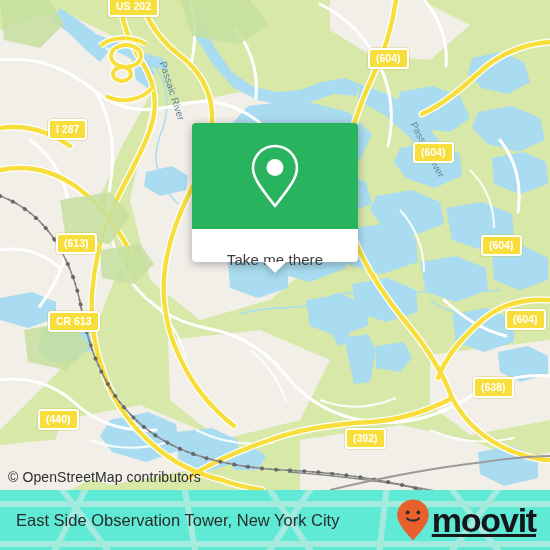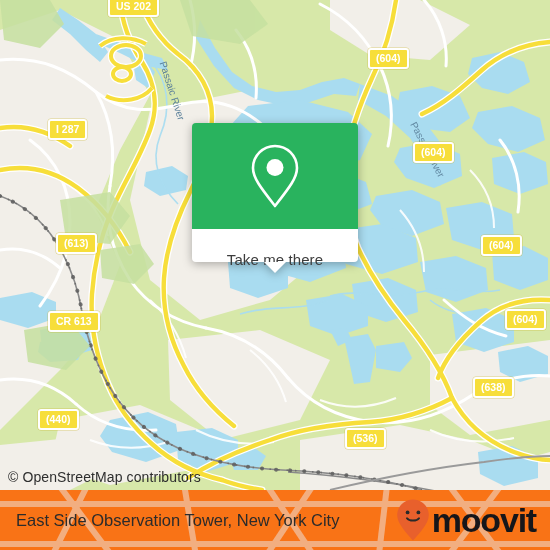--- a/index.html
+++ b/index.html
@@ -81,39 +81,39 @@
     position:absolute;left:50%;bottom:-11px;
     width:0;height:0;margin-left:-11px;
     border-left:11px solid transparent;
     border-right:11px solid transparent;
     border-top:11px solid #ffffff;
   }
 
   
   .footer{
     position:absolute;left:0;top:490px;width:550px;height:60px;
-    background:#f97316;
+    background:#5eead4;
     overflow:hidden;
   }
   .footer-watermark{
     position:absolute;left:0;top:-20px;width:550px;height:100px;
     opacity:.5;
   }
   .footer-title{
     position:absolute;left:16px;top:50%;transform:translateY(-50%);
     font-size:16.5px;color:#2b2b2b;letter-spacing:0;
     white-space:nowrap;
   }
   .brand{
     position:absolute;right:14px;top:50%;transform:translateY(-50%);
     display:flex;align-items:center;gap:2px;
   }
   .brand-word{
     font-size:34px;font-weight:bold;color:#16161a;
-    letter-spacing:-1.2px;line-height:1;
+    letter-spacing:-1.2px;line-height:1;text-decoration:underline;
   }
 </style>
 </head>
 <body>
 
 <div id="app">
 
   <div class="map">
 
     <svg class="map-bg" viewBox="0 0 550 490" preserveAspectRatio="none">
@@ -317,21 +317,21 @@
         <div class="shield" style="left: 108px; top: -4px;"><span>US 202</span></div>
         <div class="shield" style="left: 368px; top: 48px;"><span>(604)</span></div>
         <div class="shield" style="left: 48px; top: 119px;"><span>I 287</span></div>
         <div class="shield" style="left: 413px; top: 142px;"><span>(604)</span></div>
         <div class="shield" style="left: 56px; top: 233px;"><span>(613)</span></div>
         <div class="shield" style="left: 481px; top: 235px;"><span>(604)</span></div>
         <div class="shield" style="left: 48px; top: 311px;"><span>CR 613</span></div>
         <div class="shield" style="left: 505px; top: 309px;"><span>(604)</span></div>
         <div class="shield" style="left: 473px; top: 377px;"><span>(638)</span></div>
         <div class="shield" style="left: 38px; top: 409px;"><span>(440)</span></div>
-        <div class="shield" style="left: 345px; top: 428px;"><span>(536)</span></div>
+        <div class="shield" style="left: 345px; top: 428px;"><span>(392)</span></div>
       </div>
 
     <div class="attribution">
       <span>© OpenStreetMap contributors</span>
     </div>
 
     <div class="popup">
       <div class="popup-head">
         <svg width="56" height="68" viewBox="0 0 56 68">
           <path d="M28,4 C15.8,4 6,13.8 6,26 C6,36 14,46 28,64 C42,46 50,36 50,26

